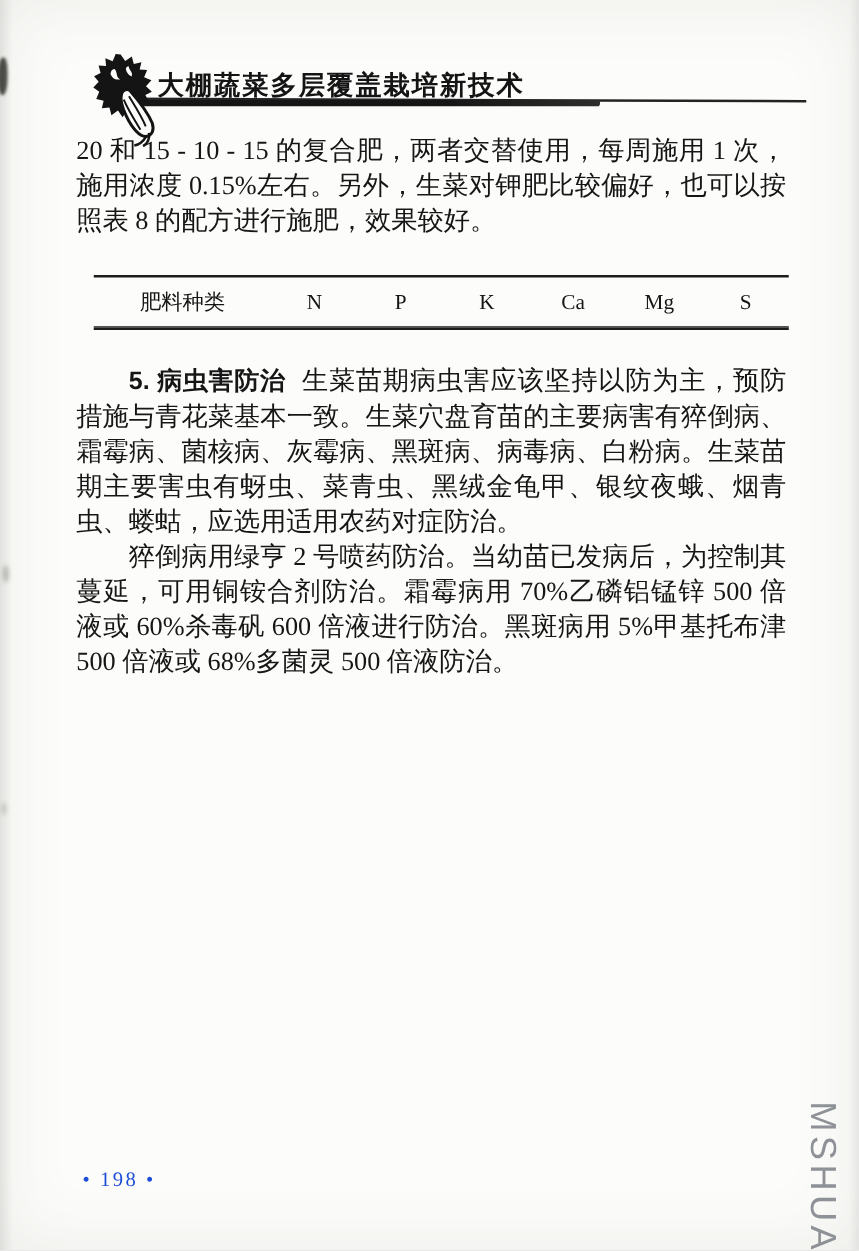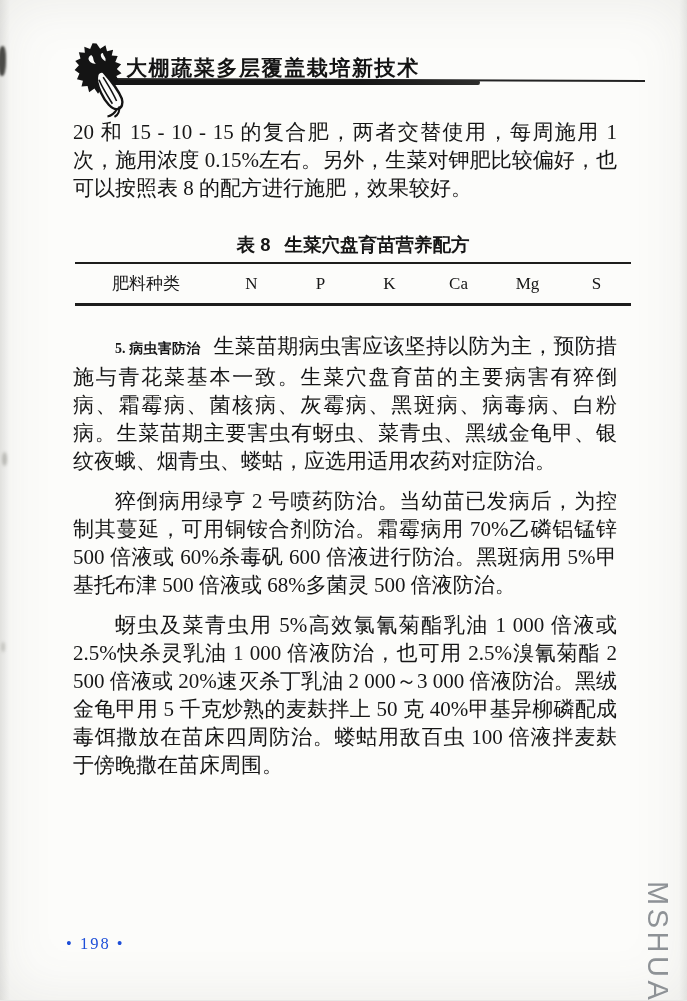--- a/index.html
+++ b/index.html
@@ -44,24 +44,24 @@
     background:linear-gradient(to right,#161616 70%,#2e2e2c);
     border-radius:2px/50%;filter:blur(0.4px);}
   .header-icon{position:absolute;left:70px;top:42px;width:64px;height:76px;transform:rotate(4deg);}
 
   
   .content{
     position:absolute;left:61px;top:106px;width:568px;
     font-size:21px;line-height:28px;
     text-align:justify;text-justify:inter-ideograph;
   }
-  .para{margin:12px;}
+  .para{margin:0;}
   .para.indent{text-indent:42px;}
-  .para-lead{font-weight:bold;font-family:Liberation Serif, serif;
-    font-size:14px;margin-right:13px;}
+  .para-lead{font-weight:bold;font-family:Liberation Sans, sans-serif;
+    font-size:20px;margin-right:13px;}
 
   
   .table-block{margin:30px 0 26px 14px;width:556px;}
   .table-caption{
     text-align:center;font-weight:bold;font-size:18.5px;line-height:26px;
     font-family:"Liberation Sans","DejaVu Sans",sans-serif;
     margin-bottom:4px;text-indent:0;
   }
   .cap-gap{display:inline-block;width:14px;}
   .nutrient-table{border-top:2px solid #1d1d1c;border-bottom:2px solid #1d1d1c;}
@@ -106,41 +106,37 @@
       </svg>
     </div>
     <div class="header-title">大棚蔬菜多层覆盖栽培新技术</div>
   </div>
 
   <div class="content">
 
     <p class="para">20 和 15 - 10 - 15 的复合肥，两者交替使用，每周施用 1 次，施用浓度 0.15%左右。另外，生菜对钾肥比较偏好，也可以按照表 8 的配方进行施肥，效果较好。</p>
 
     <div class="table-block">
-      <div class="table-caption">
-        <span>表 8</span><span class="cap-gap"></span><span>生菜穴盘育苗营养配方</span>
-      </div>
       <div class="nutrient-table">
         <div class="t-row head">
           <div class="t-cell first">肥料种类</div>
           <div class="t-cell">N</div>
           <div class="t-cell">P</div>
           <div class="t-cell">K</div>
           <div class="t-cell">Ca</div>
           <div class="t-cell">Mg</div>
           <div class="t-cell">S</div>
         </div>
       </div>
     </div>
 
     <p class="para indent"><span class="para-lead">5. 病虫害防治</span><span>生菜苗期病虫害应该坚持以防为主，预防措施与青花菜基本一致。生菜穴盘育苗的主要病害有猝倒病、霜霉病、菌核病、灰霉病、黑斑病、病毒病、白粉病。生菜苗期主要害虫有蚜虫、菜青虫、黑绒金龟甲、银纹夜蛾、烟青虫、蝼蛄，应选用适用农药对症防治。</span></p>
 
     <p class="para indent">猝倒病用绿亨 2 号喷药防治。当幼苗已发病后，为控制其蔓延，可用铜铵合剂防治。霜霉病用 70%乙磷铝锰锌 500 倍液或 60%杀毒矾 600 倍液进行防治。黑斑病用 5%甲基托布津 500 倍液或 68%多菌灵 500 倍液防治。</p>
 
-    <p class="para indent">蚜虫及菜青虫用 5%高效氯氰菊酯乳油 1 000 倍液或 2.5%快杀灵乳油 1 000 倍液防治，也可用 2.5%溴氰菊酯 2 500 倍液或 20%速灭杀丁乳油 2 000～3 000 倍液防治。黑绒金龟甲用 5 千克炒熟的麦麸拌上 50 克 40%甲基异柳磷配成毒饵撒放在苗床四周防治。蝼蛄用敌百虫 100 倍液拌麦麸于傍晚撒在苗床周围。</p>
 
 
   </div>
 
   <div class="footer-pageno">• 198 •</div>
 
   <div class="watermark">MSHUA</div>
 
 </div>
 

